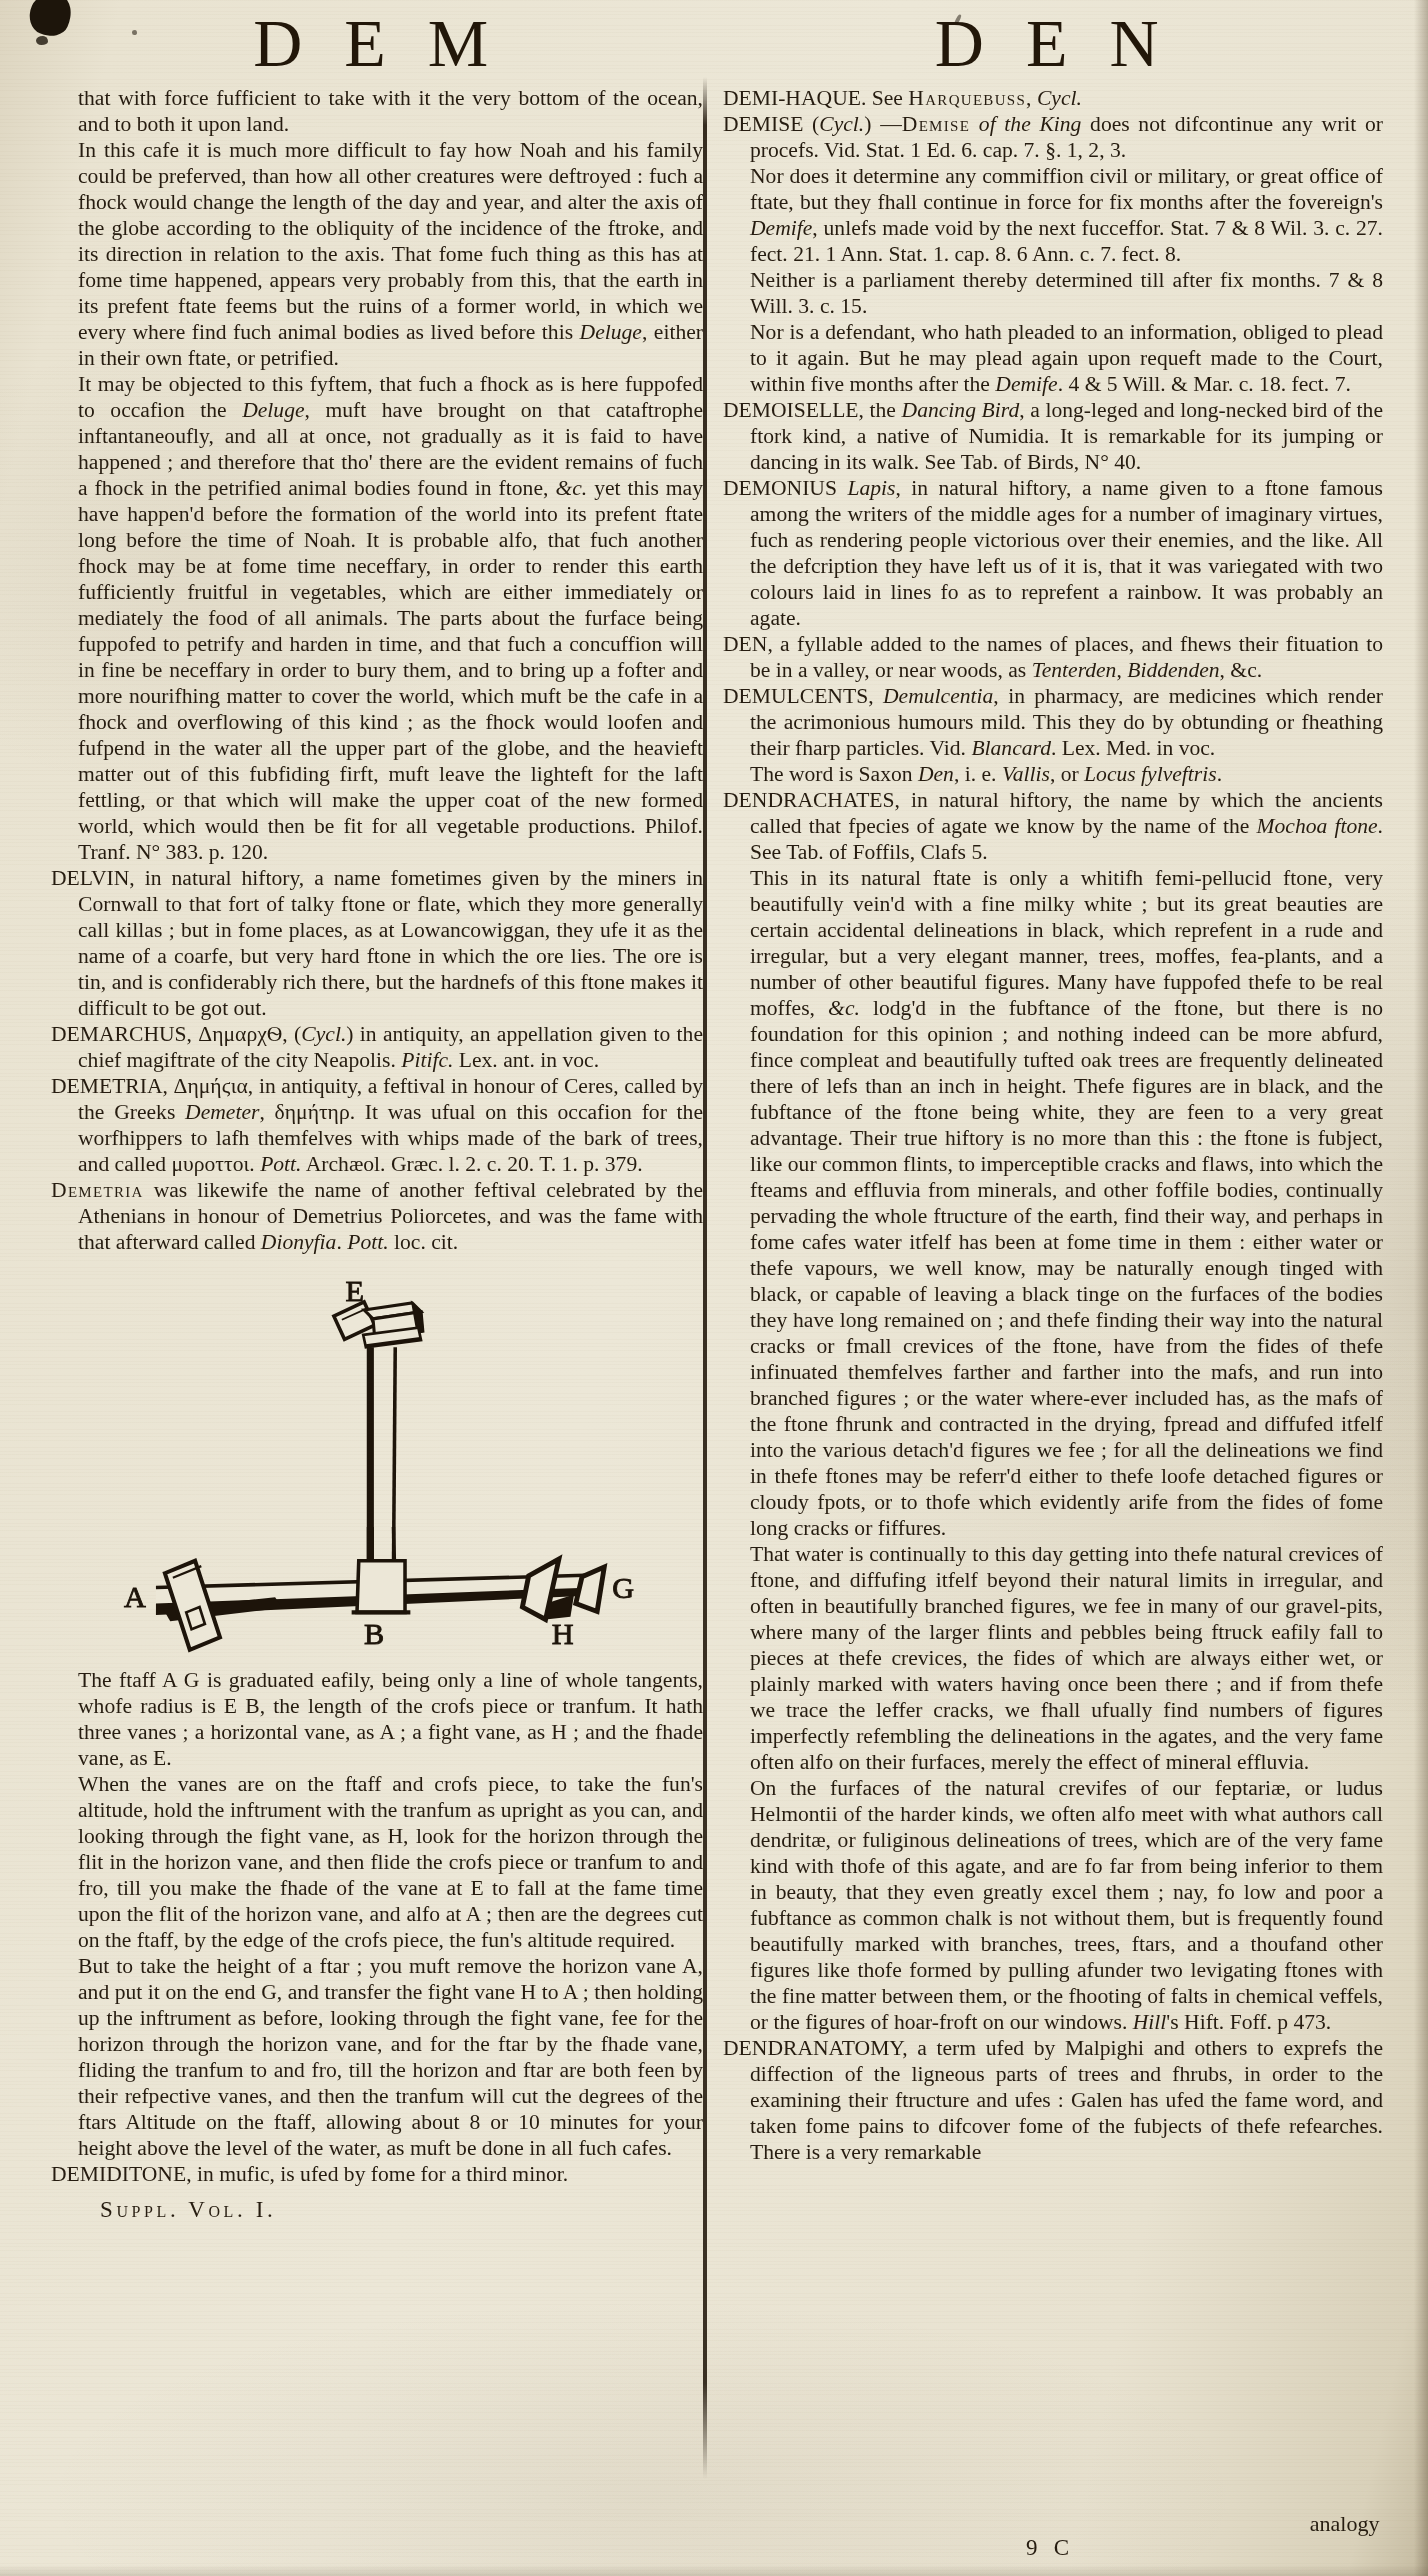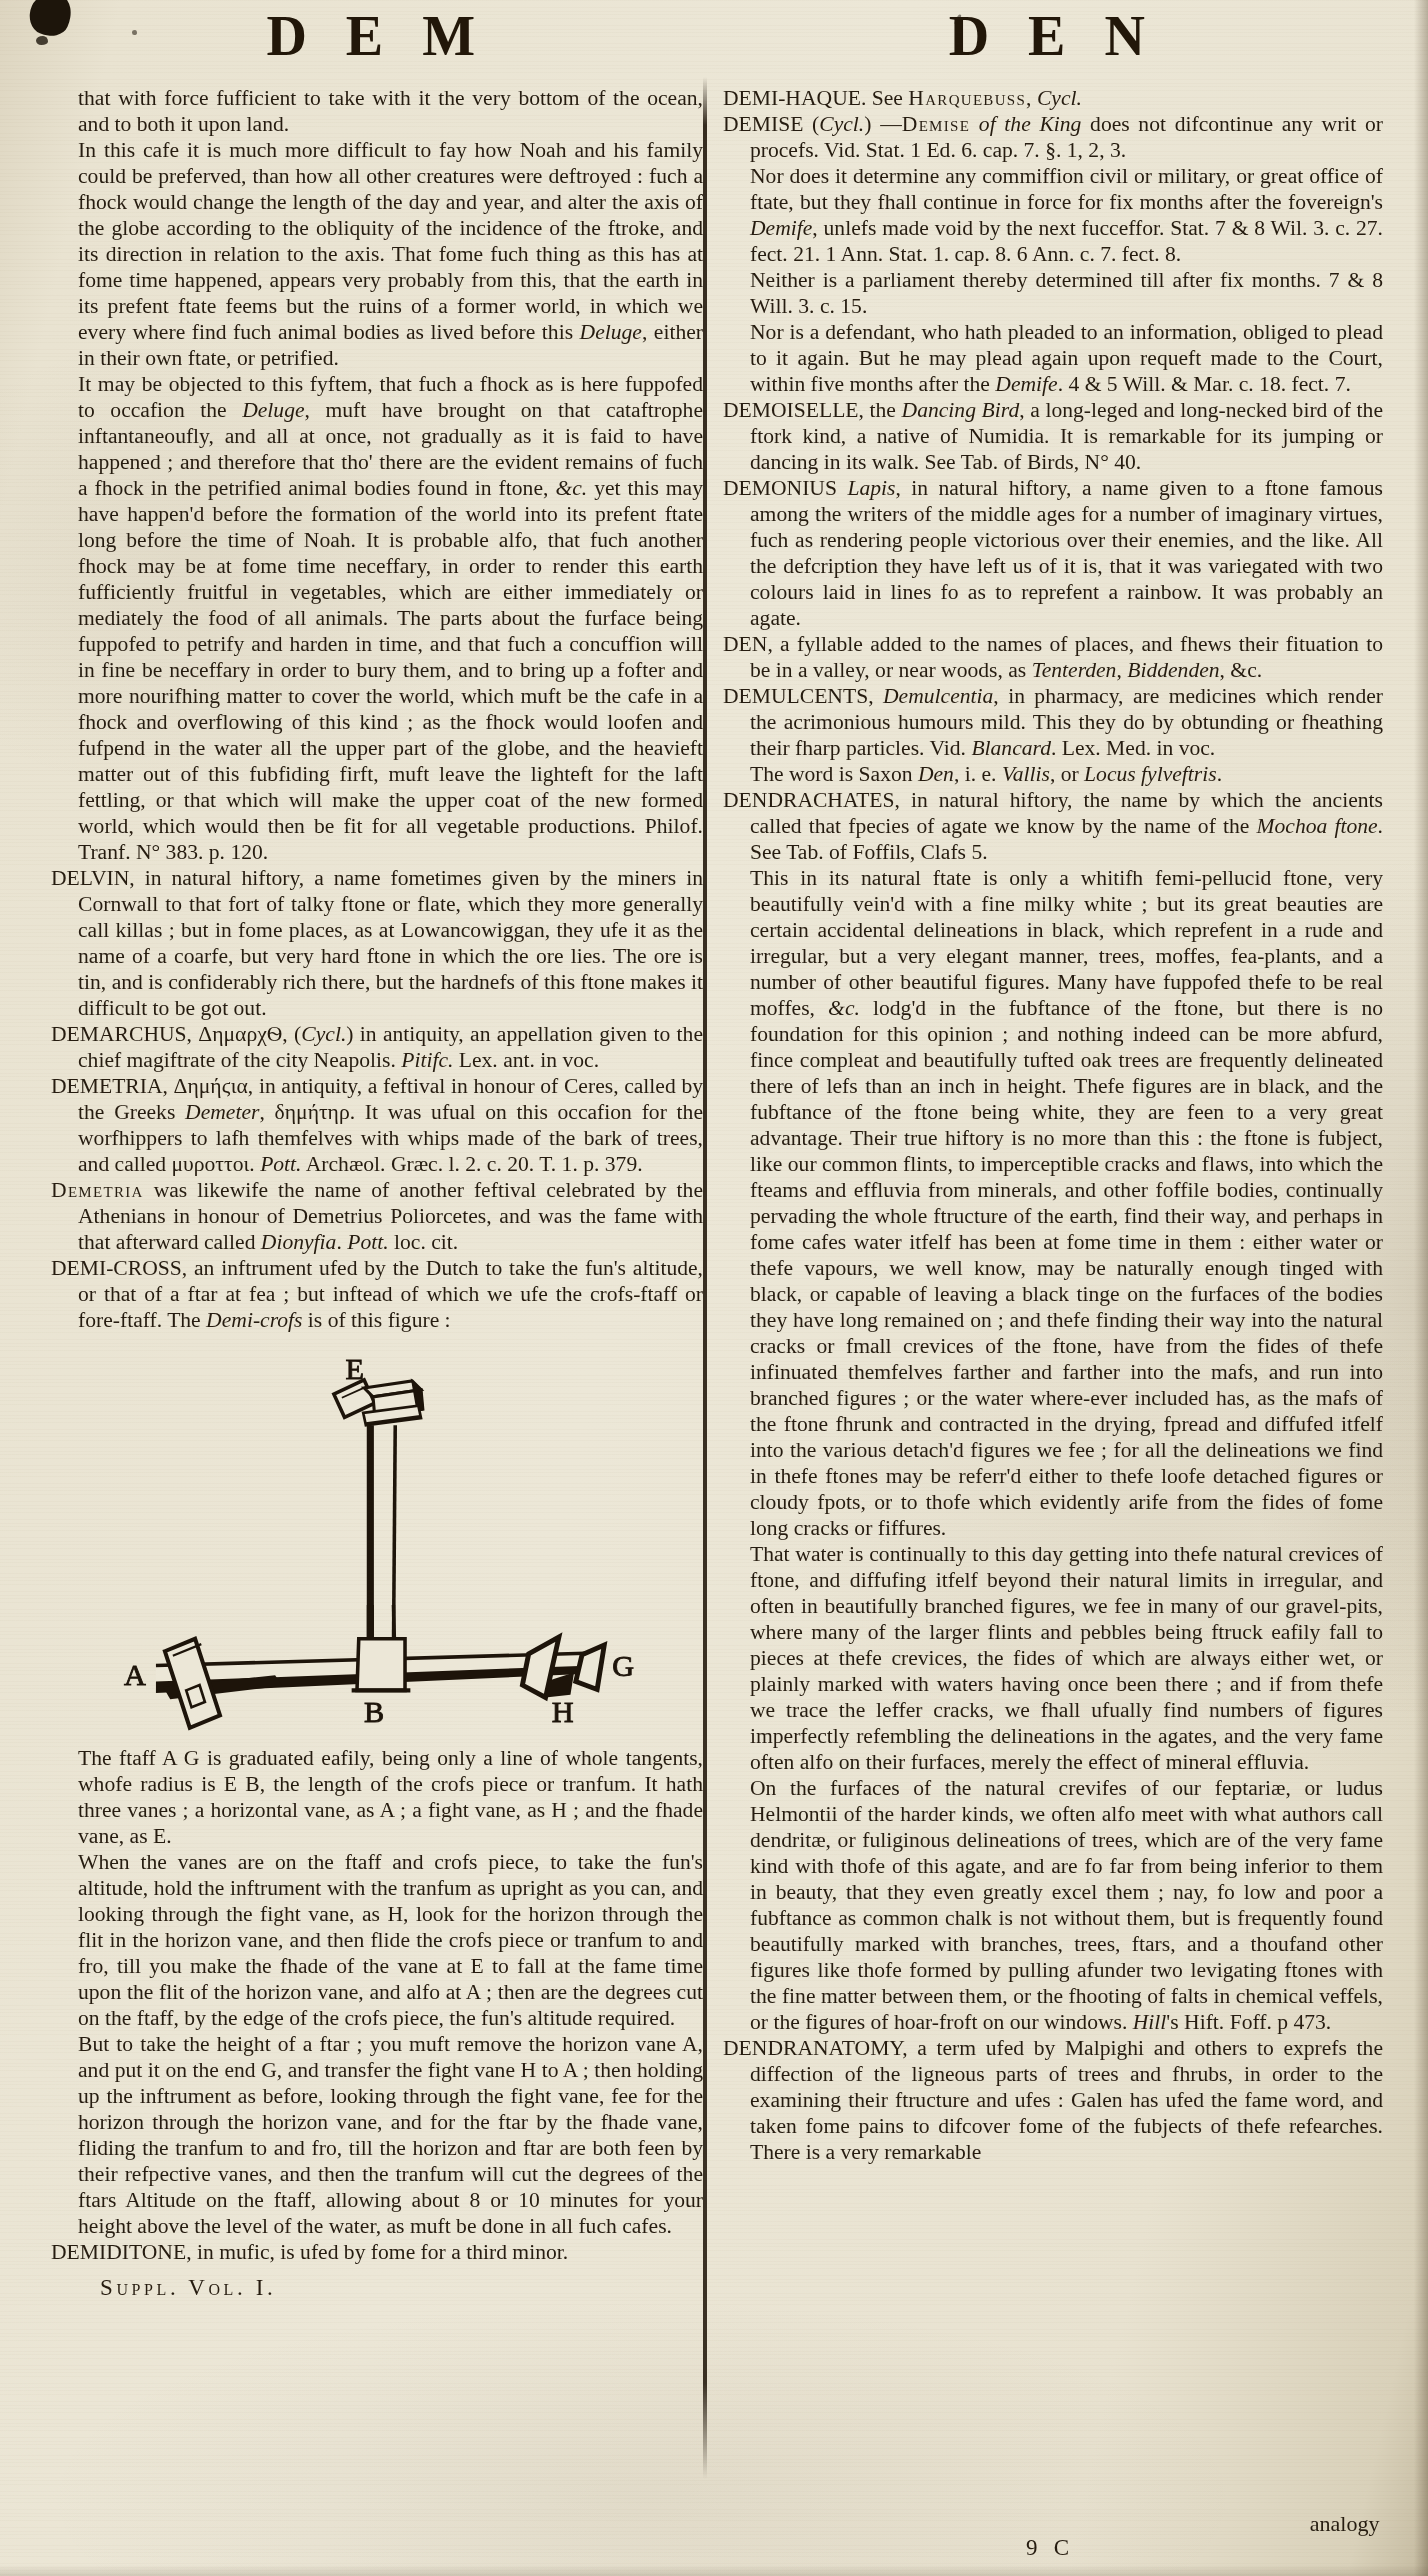--- a/index.html
+++ b/index.html
@@ -22,21 +22,21 @@
       radial-gradient(801px 267px at 45% 97%, rgba(112,92,60,.08), rgba(0,0,0,0) 75%),
       radial-gradient(267px 623px at 99% 50%, rgba(80,62,36,.10), rgba(0,0,0,0) 70%);
   }
   .edge-right{position:absolute;top:0;right:0;width:14.2px;height:100%;
     background:linear-gradient(to right, rgba(66,50,28,0), rgba(66,50,28,.30));}
   .edge-bottom{position:absolute;left:0;bottom:0;width:100%;height:10.7px;
     background:linear-gradient(to bottom, rgba(66,50,28,0), rgba(66,50,28,.16));}
 
   .col-header{
     position:absolute;top:3.6px;height:62px;
-    font-size:56px;letter-spacing:12.5px;font-weight:bold;
+    font-size:68px;letter-spacing:12.5px;font-weight:normal;
     text-align:center;color:#221709;
   }
   #header-left{left:51px;width:652px;}
   #header-right{left:723px;width:660px;}
 
   .divider{
     position:absolute;left:703px;top:77px;width:4.4px;height:2402px;
     background:linear-gradient(to bottom, rgba(34,24,12,0) 0%, rgba(34,24,12,.9) 2%,
                rgba(34,24,12,.88) 96%, rgba(34,24,12,0) 100%);
   }
@@ -86,21 +86,20 @@
 
   <div class="column" id="col-left">
     <div class="flow">
         <p class="para">that with force fufficient to take with it the very bottom of the ocean, and to both it upon land.</p>
         <p class="para">In this cafe it is much more difficult to fay how Noah and his family could be preferved, than how all other creatures were deftroyed : fuch a fhock would change the length of the day and year, and alter the axis of the globe according to the obliquity of the incidence of the ftroke, and its direction in relation to the axis. That fome fuch thing as this has at fome time happened, appears very probably from this, that the earth in its prefent ftate feems but the ruins of a former world, in which we every where find fuch animal bodies as lived before this <i>Deluge</i>, either in their own ftate, or petrified.</p>
         <p class="para">It may be objected to this fyftem, that fuch a fhock as is here fuppofed to occafion the <i>Deluge</i>, muft have brought on that cataftrophe inftantaneoufly, and all at once, not gradually as it is faid to have happened ; and therefore that tho' there are the evident remains of fuch a fhock in the petrified animal bodies found in ftone, <i>&amp;c.</i> yet this may have happen'd before the formation of the world into its prefent ftate long before the time of Noah. It is probable alfo, that fuch another fhock may be at fome time neceffary, in order to render this earth fufficiently fruitful in vegetables, which are either immediately or mediately the food of all animals. The parts about the furface being fuppofed to petrify and harden in time, and that fuch a concuffion will in fine be neceffary in order to bury them, and to bring up a fofter and more nourifhing matter to cover the world, which muft be the cafe in a fhock and overflowing of this kind ; as the fhock would loofen and fufpend in the water all the upper part of the globe, and the heavieft matter out of this fubfiding firft, muft leave the lighteft for the laft fettling, or that which will make the upper coat of the new formed world, which would then be fit for all vegetable productions. Philof. Tranf. N° 383. p. 120.</p>
         <p class="entry">DELVIN, in natural hiftory, a name fometimes given by the miners in Cornwall to that fort of talky ftone or flate, which they more generally call killas ; but in fome places, as at Lowancowiggan, they ufe it as the name of a coarfe, but very hard ftone in which the ore lies. The ore is tin, and is confiderably rich there, but the hardnefs of this ftone makes it difficult to be got out.</p>
         <p class="entry">DEMARCHUS, ΔημαρχѲ, (<i>Cycl.</i>) in antiquity, an appellation given to the chief magiftrate of the city Neapolis. <i>Pitifc.</i> Lex. ant. in voc.</p>
         <p class="entry">DEMETRIA, Δημήϛια, in antiquity, a feftival in honour of Ceres, called by the Greeks <i>Demeter</i>, δημήτηρ. It was ufual on this occafion for the worfhippers to lafh themfelves with whips made of the bark of trees, and called μυροττοι. <i>Pott.</i> Archæol. Græc. l. 2. c. 20. T. 1. p. 379.</p>
         <p class="entry"><span class="sc">Demetria</span> was likewife the name of another feftival celebrated by the Athenians in honour of Demetrius Poliorcetes, and was the fame with that afterward called <i>Dionyfia</i>. <i>Pott.</i> loc. cit.</p>
-        <p class="entry">DEMI-CROSS, an inftrument ufed by the Dutch to take the fun's altitude, or that of a ftar at fea ; but inftead of which we ufe the crofs-ftaff or fore-ftaff. The <i>Demi-crofs</i> is of this figure :</p>
         <div class="figure-block" id="figure-slot" style="display: block;">
     <svg width="652" height="405" viewBox="0 0 733 455" style="font-size:24.3px">
       <g stroke="#1d140a" fill="none" stroke-linejoin="miter">
 
         <text class="fig-label" x="331" y="46">E</text>
 
         <polygon points="318,63 352,47 364,73 330,89" stroke-width="4" fill="#ece7d7"></polygon>
         <line x1="327" y1="67" x2="356" y2="54" stroke-width="2"></line>
 
         <polygon points="352,56 406,48 416,58 362,66" stroke-width="3.5" fill="#ece7d7"></polygon>

